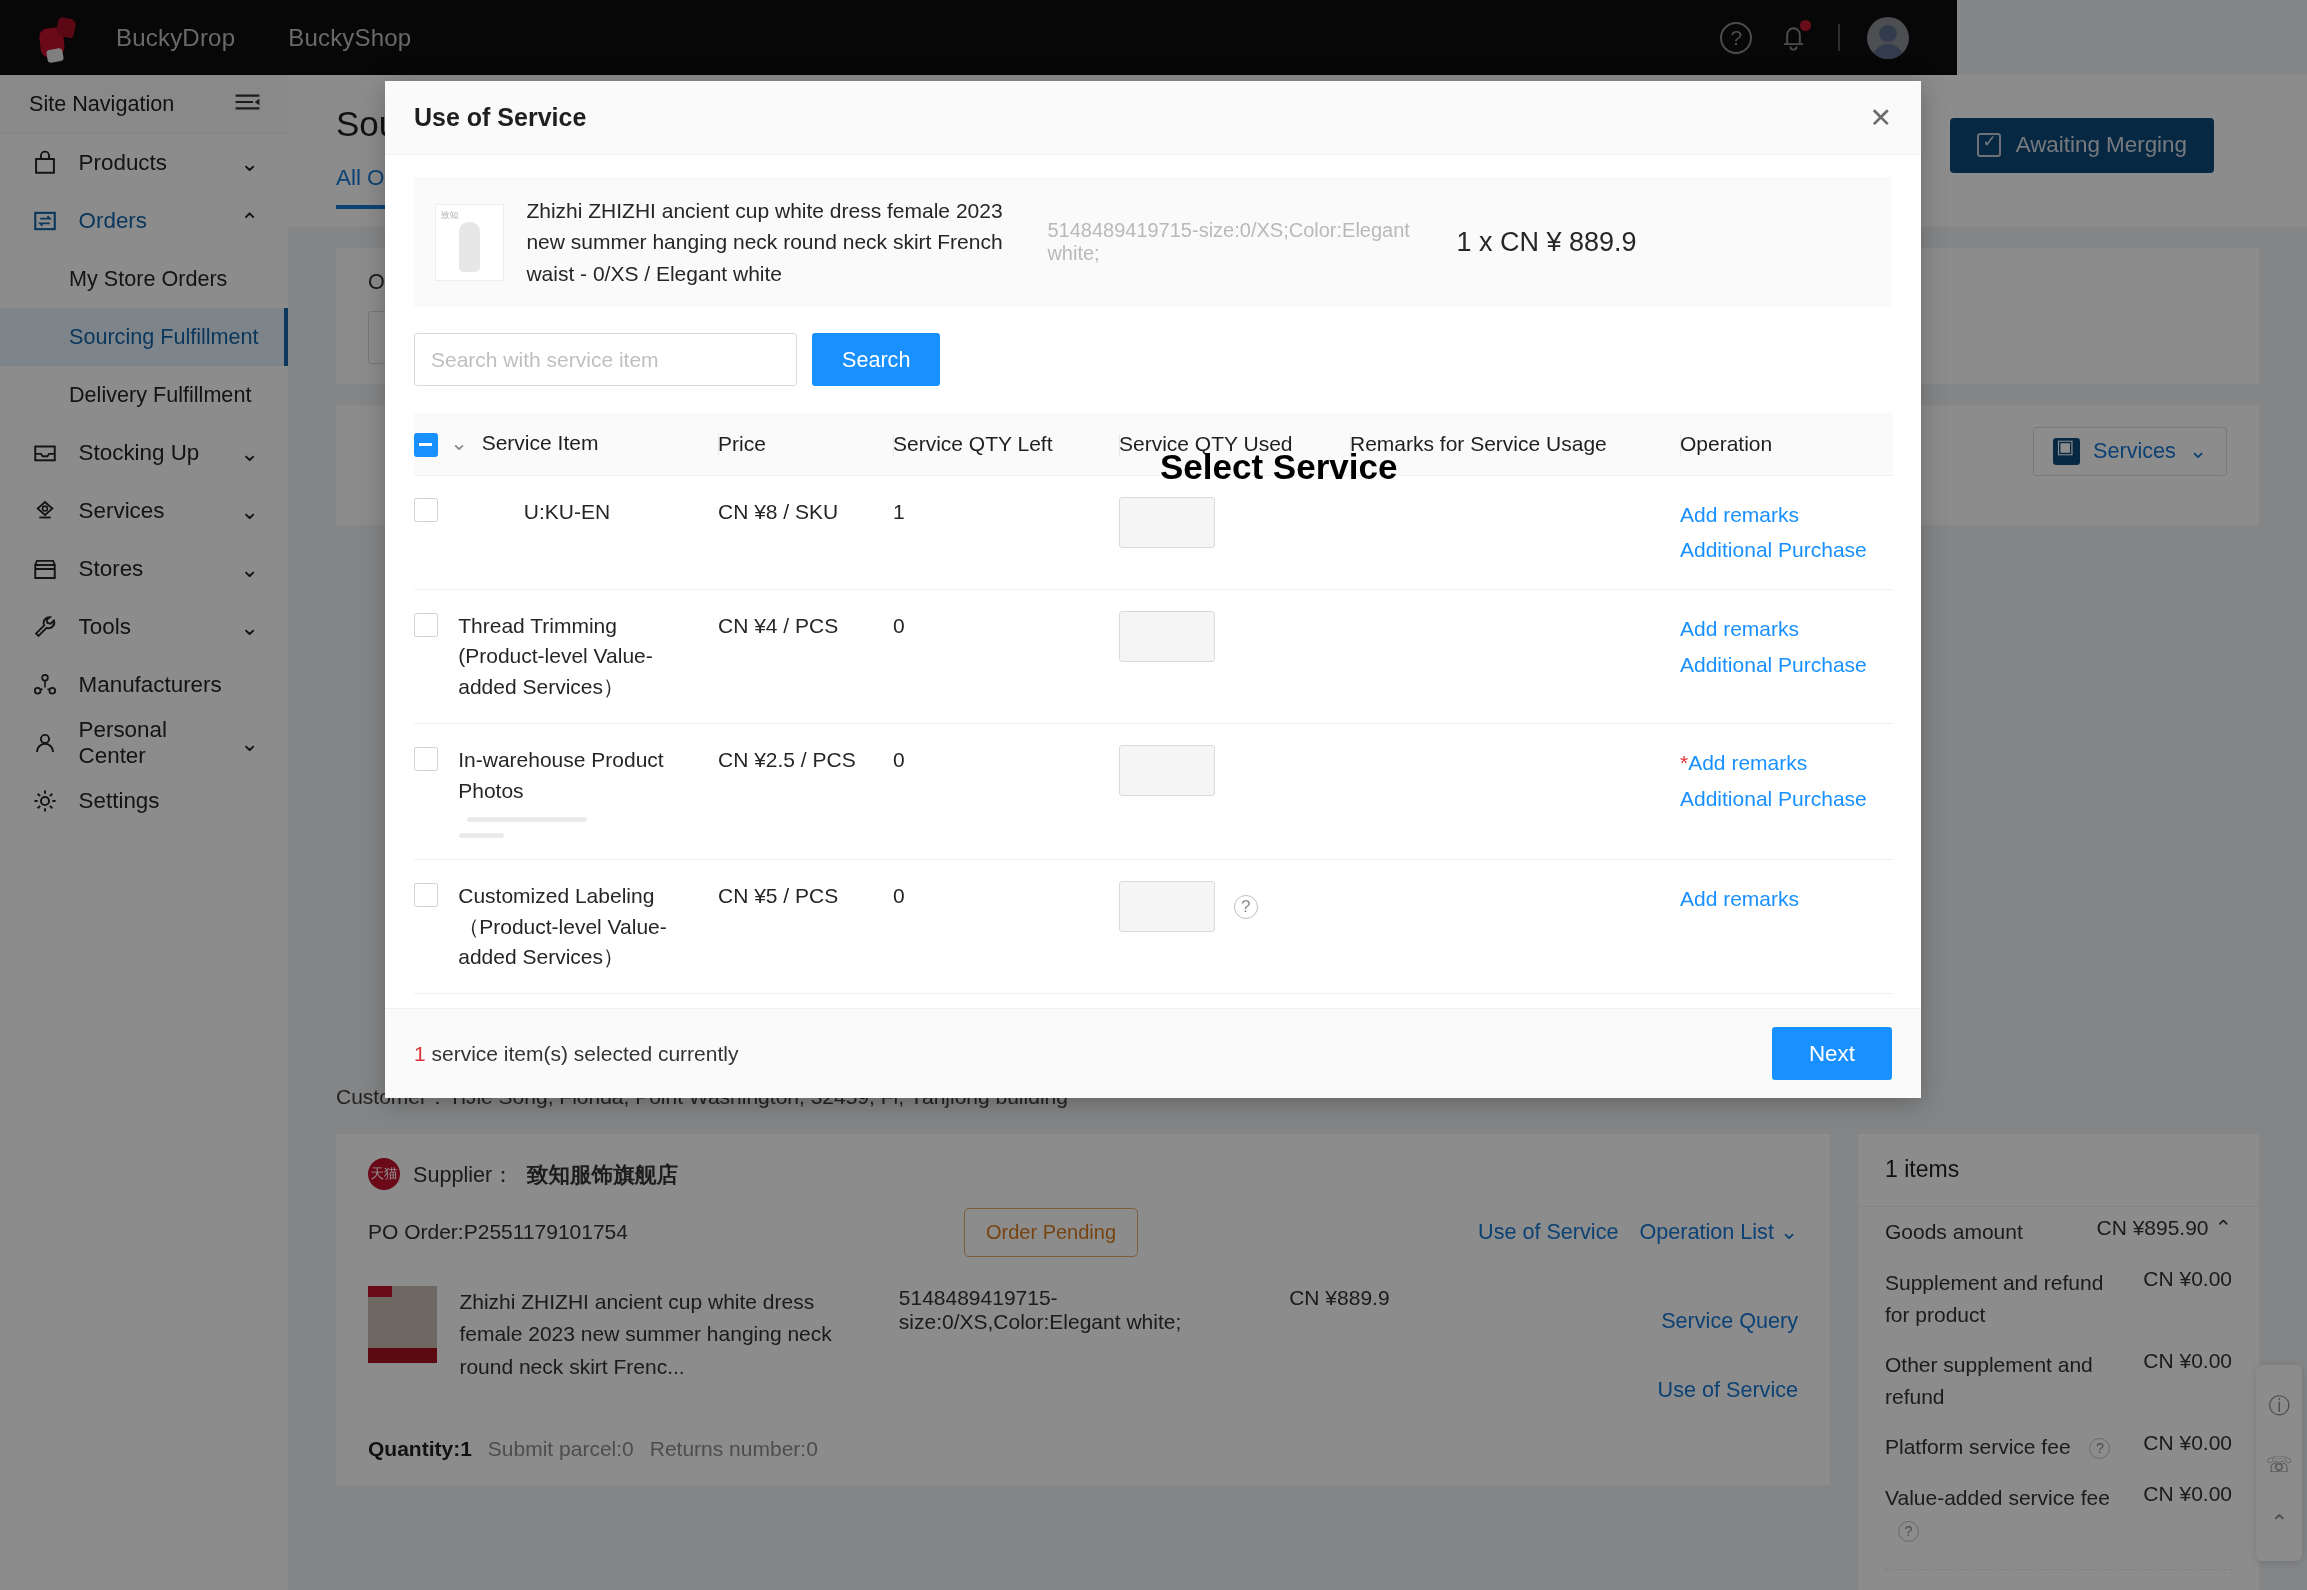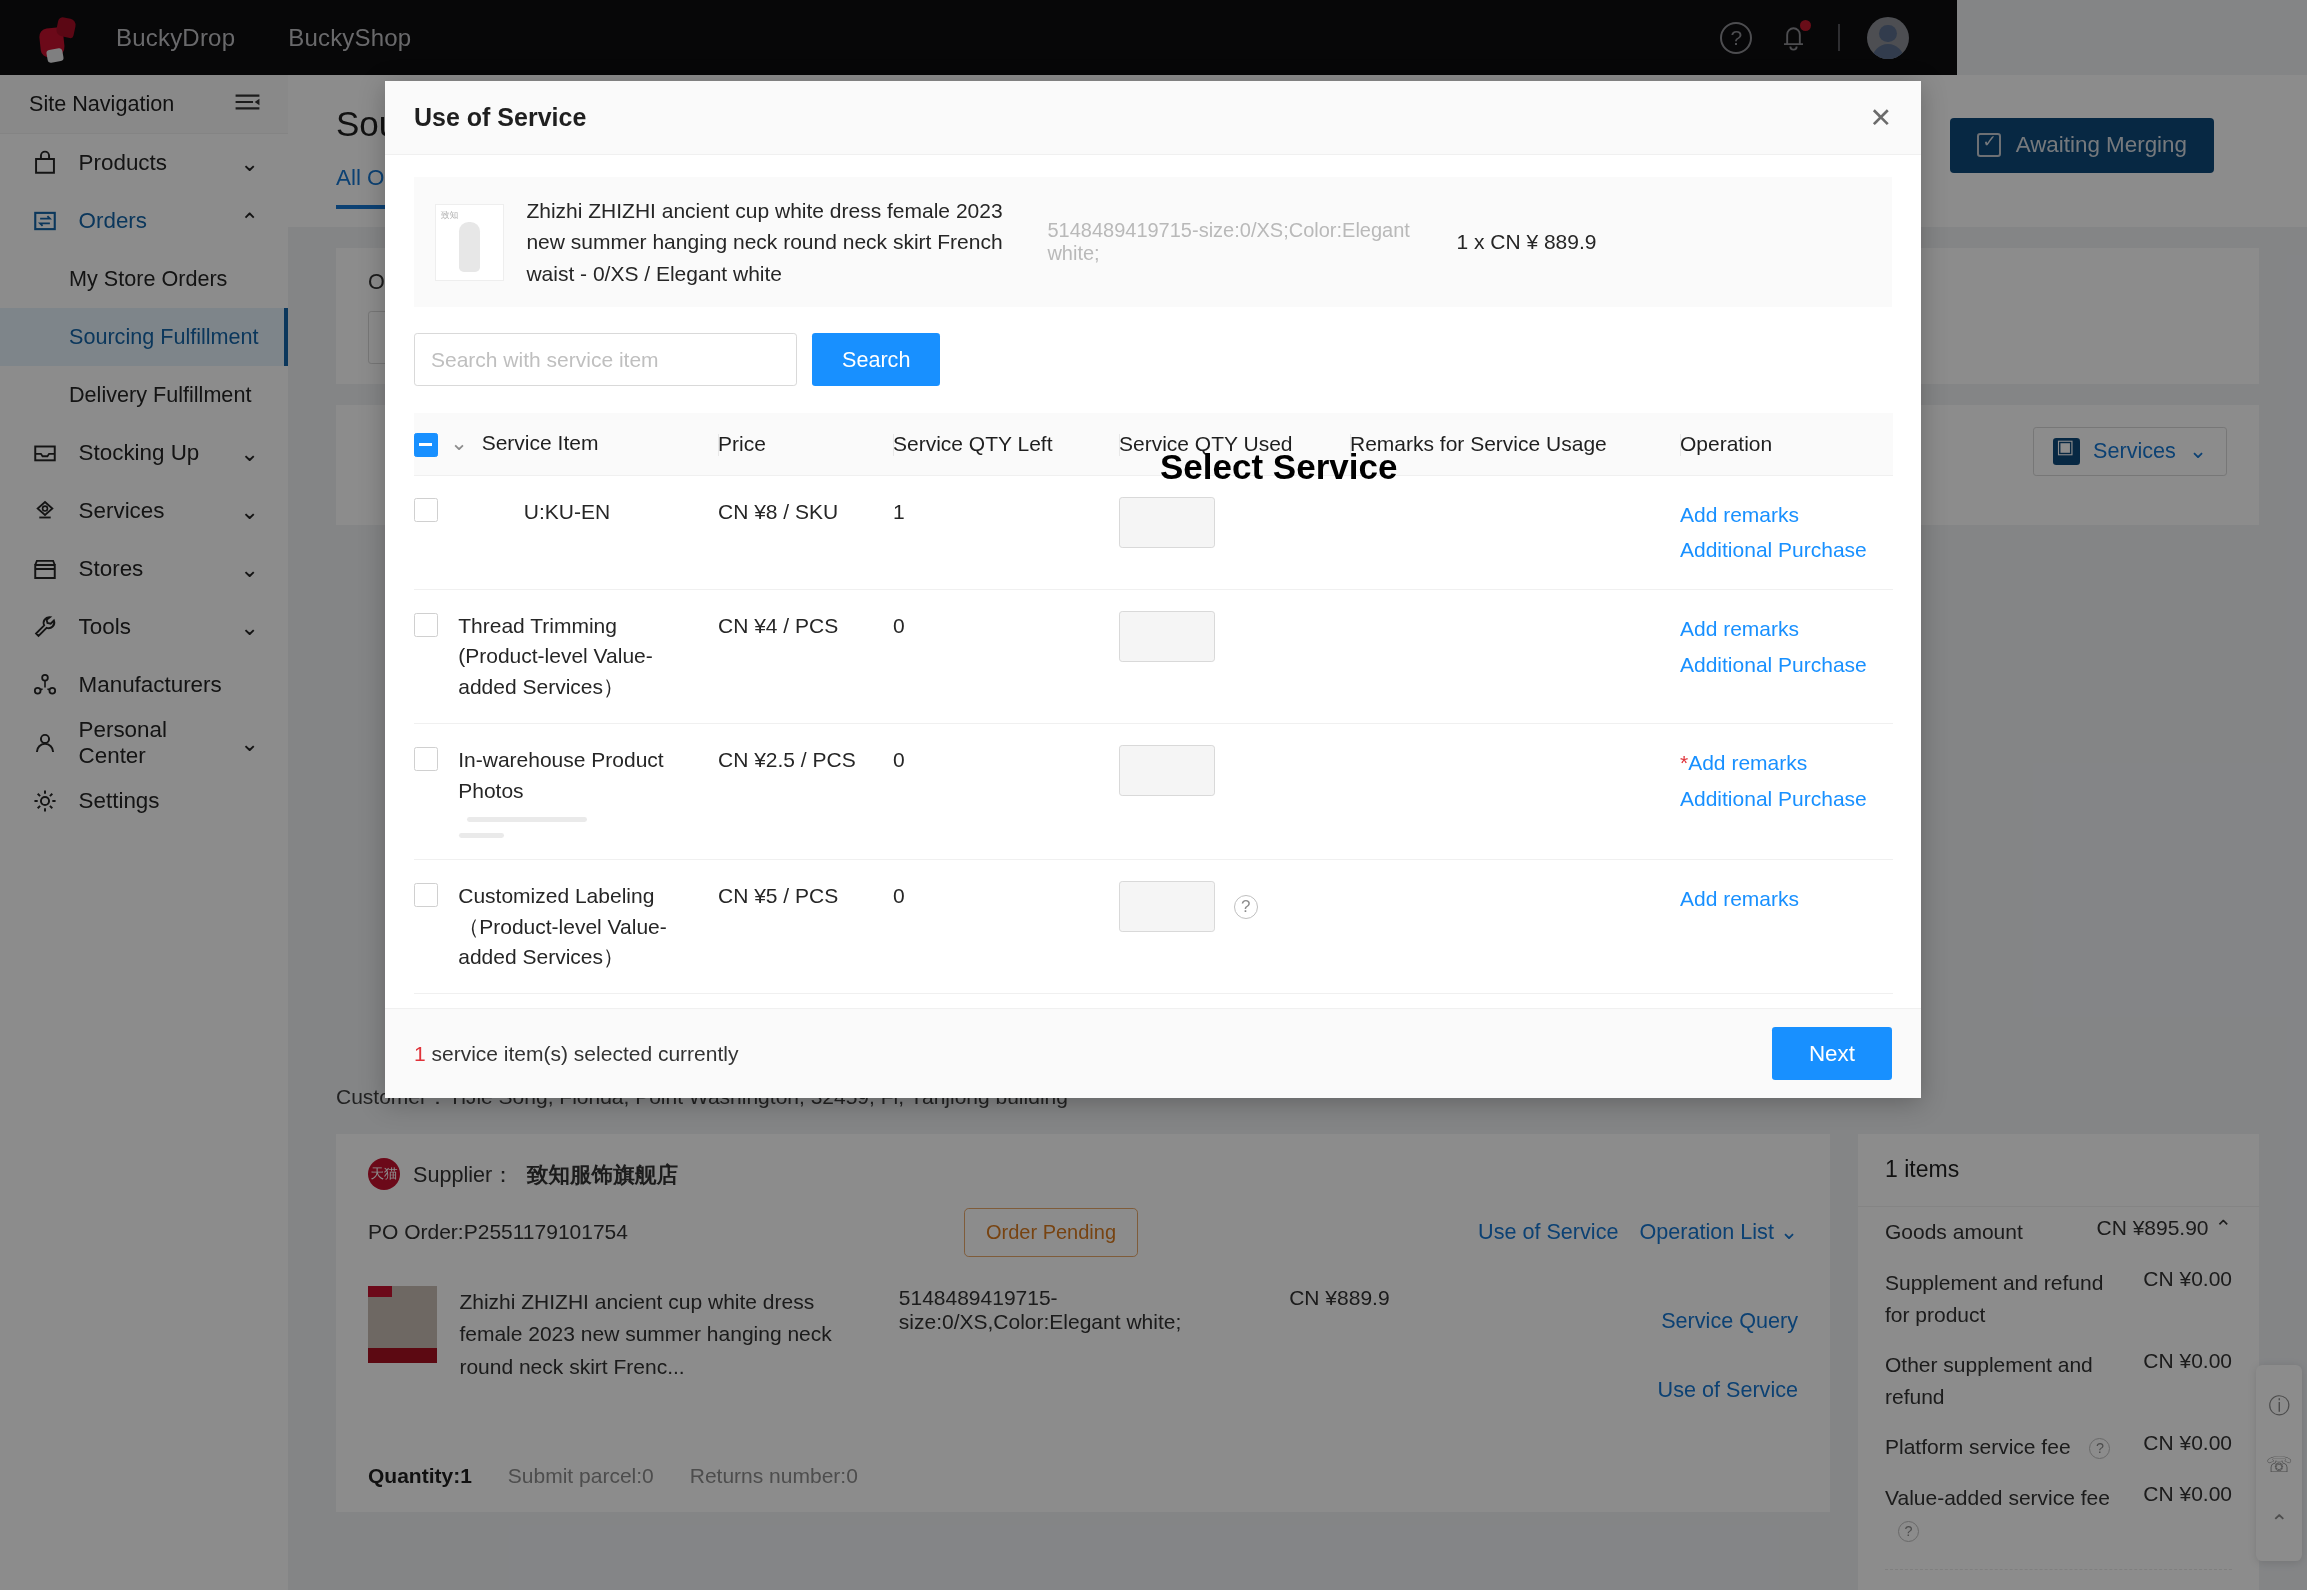--- a/index.html
+++ b/index.html
@@ -156,21 +156,21 @@
   }
   .oc-links { margin-left: auto; display: flex; gap: 21px; color: #1677d2; font-size: 21.6px; align-items: center; }
   .oc-prod { display: flex; margin-top: 29px; gap: 22.4px; }
   .oc-thumb { width: 69px; height: 77px; background: #c8bdb4; position: relative; flex: none; }
   .oc-thumb .top { position: absolute; left: 0; top: 0; width: 24px; height: 11.2px; background: #c5112e; }
   .oc-thumb .bot { position: absolute; left: 0; bottom: 0; width: 69px; height: 14.4px; background: #a81222; }
   .oc-name { width: 417px; line-height: 1.55; font-size: 21px; color: #333; }
   .oc-sku { width: 368px; font-size: 21px; color: #333; }
   .oc-price { font-size: 21px; color: #333; }
   .oc-right { margin-left: auto; text-align: right; color: #1677d2; font-size: 21.6px; line-height: 3.2; }
-  .oc-qty { margin-top: 40px; font-size: 21px; display: flex; gap: 36px; align-items: center; }
+  .oc-qty { margin-top: 13px; font-size: 21px; display: flex; gap: 16px; align-items: center; }
   .oc-qty b { color: #1f1f1f; }
   .oc-qty .dim { color: #8c8c8c; }
 
   .cust-line { position: absolute; left: 48px; top: 1008px; color: #3f3f3f; font-size: 21px; }
 
   
   .dock {
     position: absolute; right: 4.8px; top: 1290px; width: 46px;
     background: #fff; border-radius: 6.4px; box-shadow: 0 1.6px 8px rgba(0,0,0,.12);
     padding: 9.6px 0; text-align: center;
@@ -207,21 +207,21 @@
     width: 69px; height: 77px; background: #fff; border: 0.8px solid #eee;
     flex: none; position: relative;
   }
   .prod-thumb .tag { position: absolute; left: 4.8px; top: 4.8px; font-size: 8.8px; color: #b0b0b0; }
   .prod-thumb .dress {
     position: absolute; left: 50%; top: 17.6px; margin-left: -10.4px;
     width: 21px; height: 50px; background: #e7e7e7; border-radius: 9.6px 9.6px 4.8px 4.8px;
   }
   .prod-name { width: 513px; margin-left: 14.4px; line-height: 1.5; font-size: 21px; color: #262626; }
   .prod-sku { width: 401px; font-size: 20px; color: #b9b9b9; }
-  .prod-qty { font-size: 21px; color: #262626; }
+  .prod-qty { font-size: 27px; color: #262626; }
 
   .search-row { display: flex; align-items: center; margin-top: 26px; gap: 15px; }
   .search-input {
     width: 383px; height: 53px; border: 0.8px solid #d9d9d9; border-radius: 3.2px;
     padding: 0 16px; font-size: 21px; color: #333; outline: none;
     font-family: "Liberation Sans", sans-serif;
   }
   .search-input::placeholder { color: #bfbfbf; }
   .search-btn {
     background: #1890ff; color: #fff; border: none; border-radius: 3.2px;

